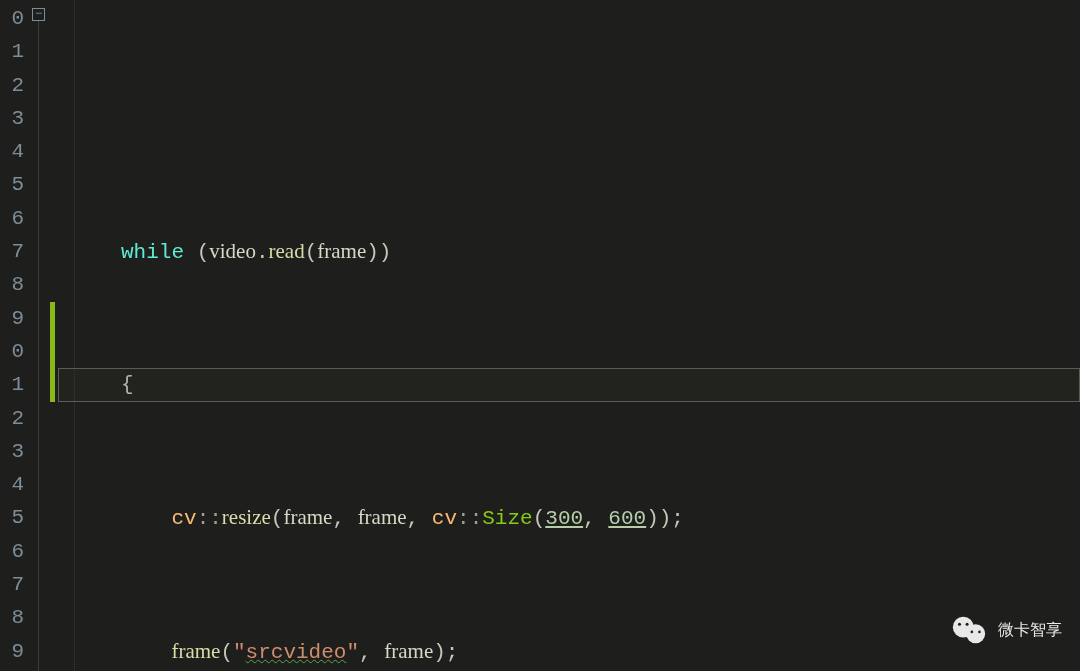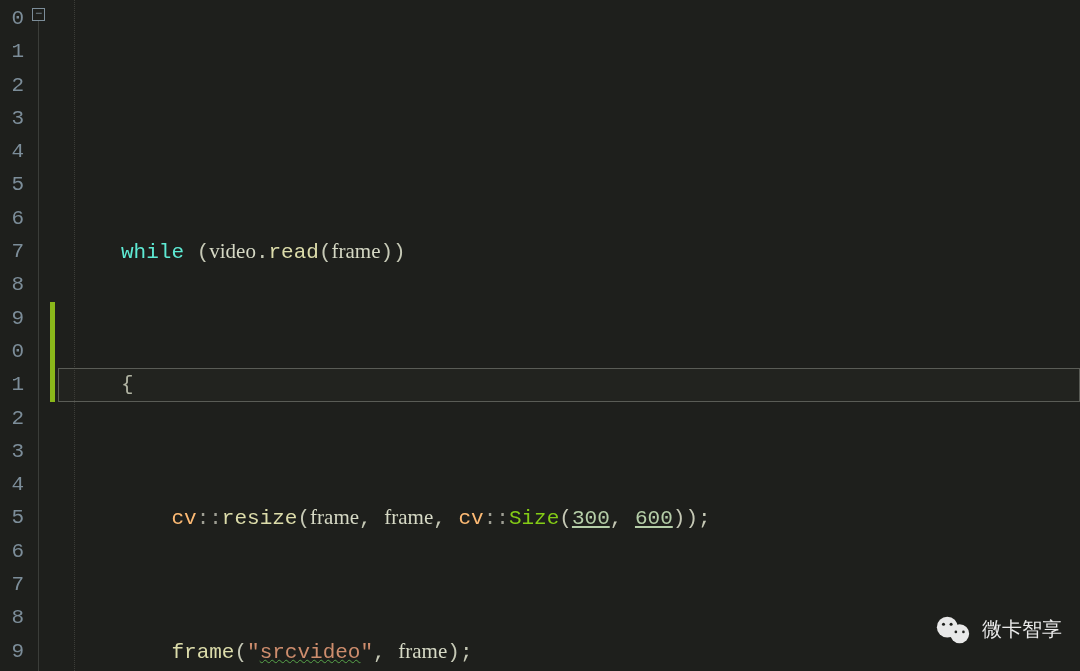--- a/index.html
+++ b/index.html
@@ -86,21 +86,21 @@
     position: absolute;
     left: 0;
     right: 0;
     height: 33.3px;
     border: 1px solid #5a5c56;
     background: rgba(60,60,55,0.15);
     pointer-events: none;
   }
   
   .kw   { color: #5eead4; }      
-  .fn   { color: #dcdcaa; }      
+  .fn   { color: #dcdcaa; font-family: Liberation Serif, serif; }      
   .id   { color: #d6d9c5; font-family: Liberation Serif, serif; }
   .ns   { color: #fdba74; }      
   .op   { color: #9f9f94; }      
   .punc { color: #c5c8b5; }
   .num  { color: #b5cea8; text-decoration: underline; }
   .str  { color: #ce8d6d; }
   .type { color: #84cc16; }      
   .squiggle {
     text-decoration-line: underline;
     text-decoration-style: wavy;
@@ -110,21 +110,21 @@
 
   .watermark {
     position: absolute;
     right: 18px;
     bottom: 22px;
     display: flex;
     align-items: center;
     gap: 10px;
     color: #eaeaea;
     font-family: Liberation Sans, sans-serif;
-    font-size: 20px;
+    font-size: 16px;
     pointer-events: none;
   }
   .wm-icon {
     width: 38px; height: 38px;
     display: flex; align-items: center; justify-content: center;
   }
   .wm-icon svg { width: 38px; height: 38px; }
 </style>
 </head>
 <body>

